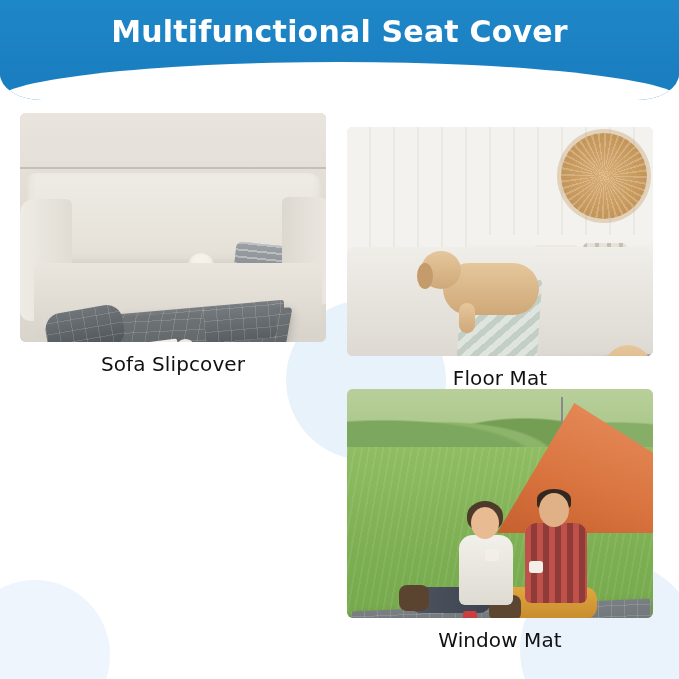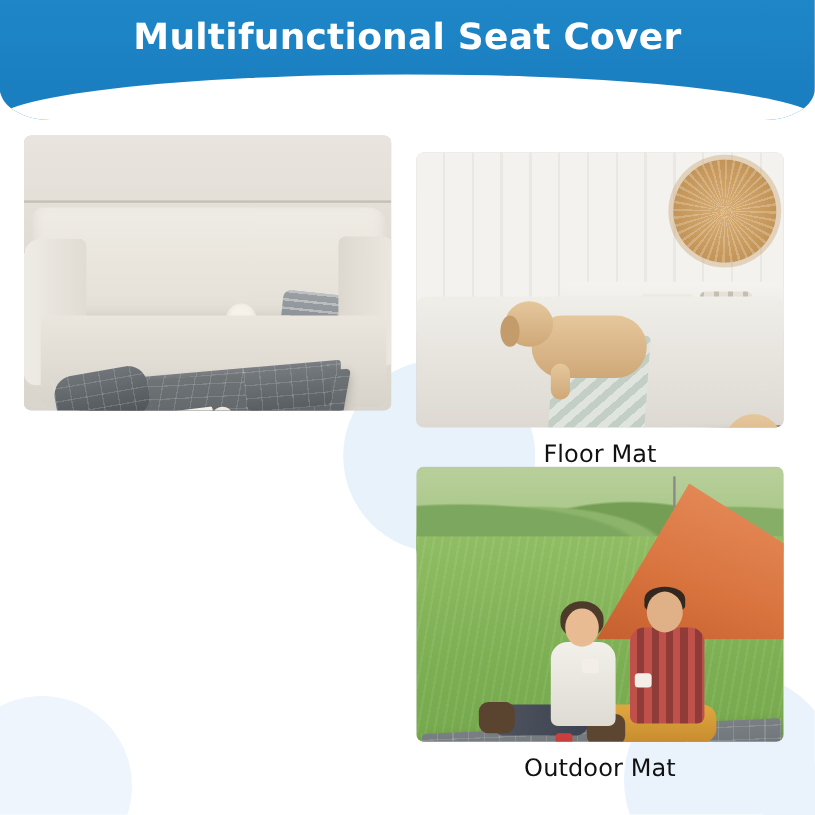--- a/index.html
+++ b/index.html
@@ -479,20 +479,21 @@
         <div class="p1-bolster">
           <div class="quilt"></div>
         </div>
         <div class="p1-pillow-dark">
           <div class="quilt"></div>
         </div>
         <div class="p1-book"></div>
         <div class="p1-cup"></div>
 
       </div>
+      <div class="caption">Sofa Slipcover</div>
     </div>
 
     <div class="card card-tr">
       <div class="photo">
         <div class="p2-bg"></div>
         <div class="p2-panel"></div>
         <div class="p2-rattan">
           <div class="p2-rattan-rays"></div>
         </div>
         <div class="p2-sofa-back"></div>
@@ -537,17 +538,17 @@
         <div class="person p4-woman-torso"></div>
         <div class="person p4-woman-hair"></div>
         <div class="person p4-woman-head"></div>
         <div class="person p4-man-torso"></div>
         <div class="person p4-man-hair"></div>
         <div class="person p4-man-head"></div>
         <div class="person p4-cup1"></div>
         <div class="person p4-cup2"></div>
         <div class="person p4-thermos"></div>
       </div>
-      <div class="caption">Outdoor Mat</div>
+      <div class="caption">Window Mat</div>
     </div>
 
   </div>
 </div>
 
 </body></html>

